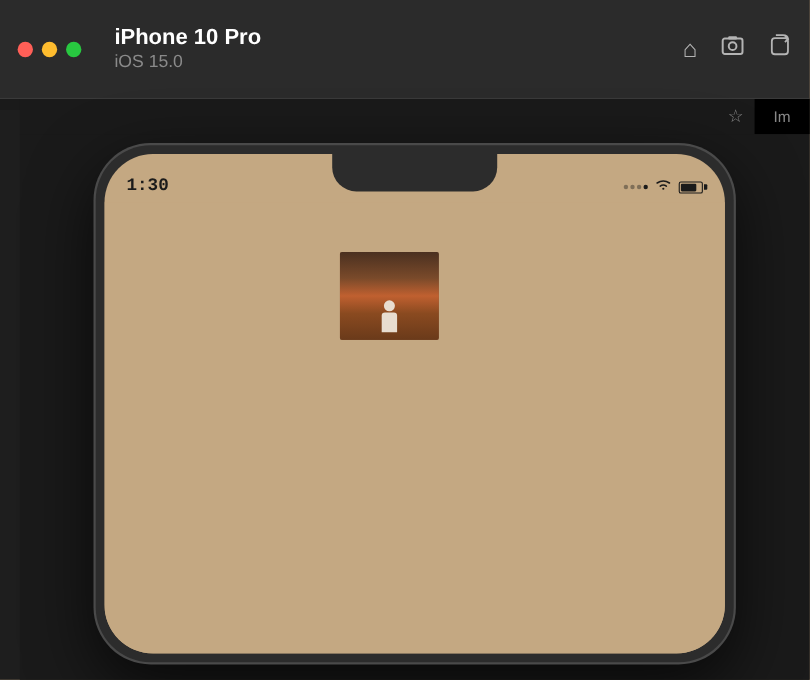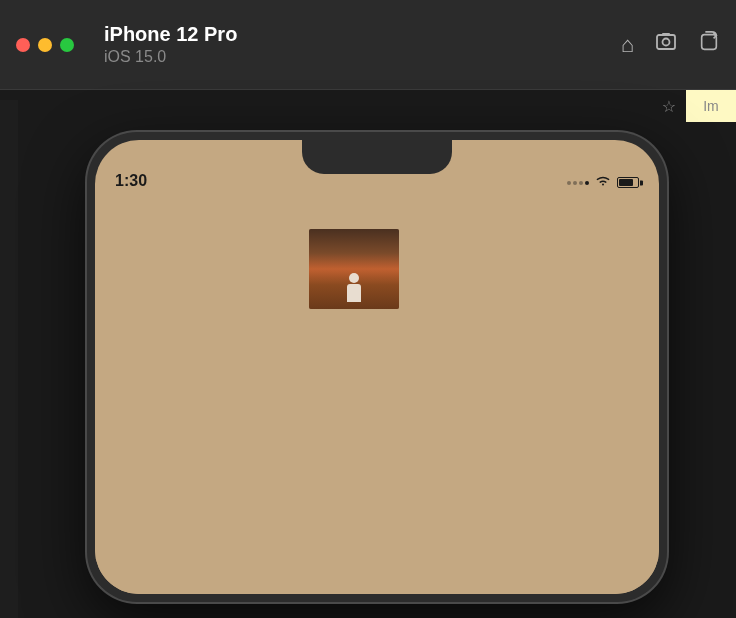--- a/index.html
+++ b/index.html
@@ -147,28 +147,29 @@
       width: 150px;
       height: 34px;
       background: #2c2c2c;
       border-radius: 0 0 22px 22px;
       z-index: 10;
     }
 
     
     .status-bar {
       position: absolute;
-      top: 12px;
+      top: 0;
       left: 0;
       right: 0;
       height: 44px;
       display: flex;
       align-items: flex-end;
       padding: 0 20px 6px 20px;
       z-index: 5;
+      font-family: Liberation Mono, monospace;
     }
 
     .status-time {
       font-size: 16px;
       font-weight: 600;
       color: #1a1a1a;
     }
 
     .status-right {
       margin-left: auto;
@@ -258,41 +259,41 @@
 
     .signal-dot.active { opacity: 1; }
 
     
     .person-avatar {
       position: absolute;
       top: 90px;
       right: 0;
       width: 50px;
       height: 32px;
-      background: #fef9c3;
+      background: #000000;
       display: flex;
       align-items: center;
       justify-content: center;
       color: #888;
       font-size: 14px;
       overflow: hidden;
     }
   </style>
 </head>
 <body>
 
 <div class="titlebar">
   <div class="traffic-lights">
     <div class="traffic-light tl-red"></div>
     <div class="traffic-light tl-yellow"></div>
     <div class="traffic-light tl-green"></div>
   </div>
 
   <div class="device-info">
-    <span class="device-name">iPhone 12 Pro</span>
+    <span class="device-name">iPhone 10 Pro</span>
     <span class="device-os">iOS 15.0</span>
   </div>
 
   <div class="toolbar-icons">
     <span class="toolbar-icon">⌂</span>
     <span class="toolbar-icon">
       <svg width="24" height="24" viewBox="0 0 24 24" fill="none" stroke="#ccc" stroke-width="1.8">
         <rect x="3" y="5" width="18" height="14" rx="2"></rect>
         <circle cx="12" cy="12" r="3.5"></circle>
         <rect x="8" y="3" width="8" height="3" rx="1" fill="#ccc" stroke="none"></rect>

